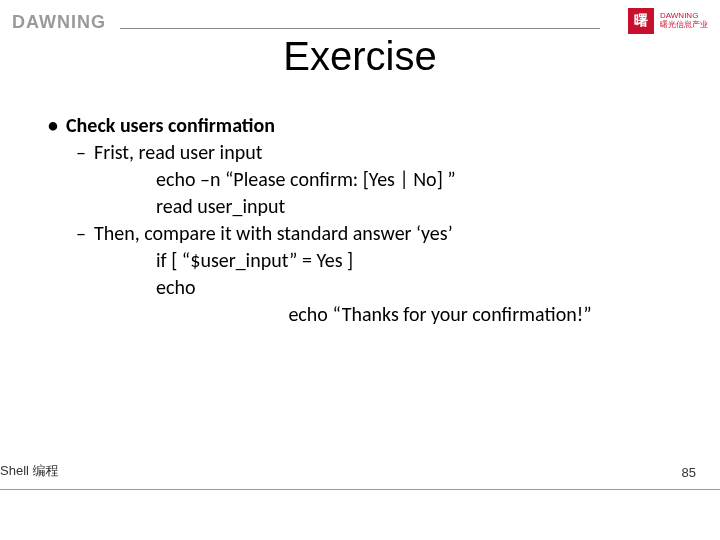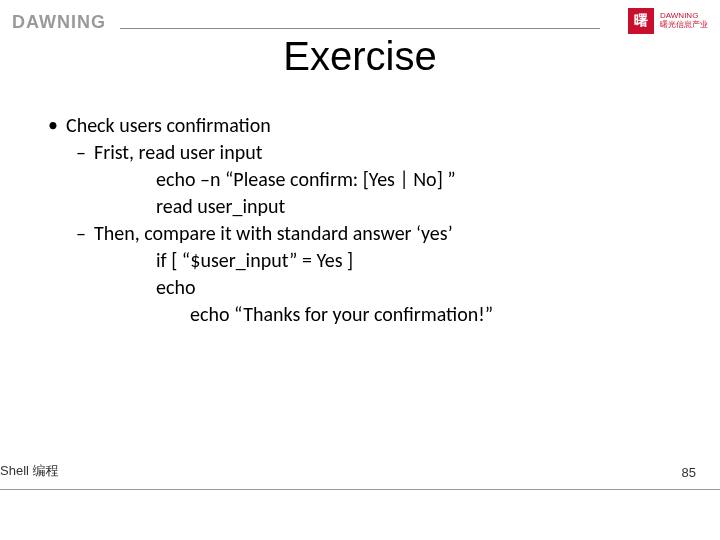--- a/index.html
+++ b/index.html
@@ -6,26 +6,26 @@
   html, body { width: 720px; height: 540px; font-family: "Segoe UI", "Helvetica Neue", Arial, sans-serif; background: #fff; color: #000; }
   .slide { position: relative; width: 720px; height: 496px; }
   .header { position: absolute; top: 8px; left: 0; right: 0; height: 34px; }
   .brand-left { position: absolute; left: 12px; top: 4px; font-size: 18px; font-weight: 600; letter-spacing: 1px; color: #9a9a9a; font-family: "Arial Narrow", Arial, sans-serif; }
   .brand-right { position: absolute; right: 12px; top: 0; display: flex; align-items: center; gap: 6px; }
   .brand-right .sq { width: 26px; height: 26px; background: #c8102e; display: flex; align-items: center; justify-content: center; color: #fff; font-size: 14px; font-weight: bold; }
   .brand-right .cn { font-size: 8px; color: #c8102e; line-height: 1.1; }
   .header-line { position: absolute; top: 20px; left: 120px; right: 120px; height: 1px; background: #888; }
   .title { position: absolute; top: 34px; left: 0; right: 0; text-align: center; font-size: 40px; font-weight: 400; font-family: "Segoe UI Light", "Segoe UI", sans-serif; }
   .content { position: absolute; top: 112px; left: 38px; right: 30px; font-size: 20px; line-height: 1.35; font-family: "Segoe UI", Calibri, sans-serif; }
-  .bullet1 { position: relative; padding-left: 28px; }
+  .bullet1 { position: relative; padding-left: 28px; font-weight: bold; }
   .bullet1::before { content: "•"; position: absolute; left: 10px; top: 0; }
   .bullet2 { position: relative; padding-left: 56px; }
   .bullet2::before { content: "–"; position: absolute; left: 38px; top: 0; }
   .code-line { padding-left: 118px; }
-  .code-line2 { padding-left: 152px; }
+  .code-line2 { padding-left: 152px; text-align: center; }
   .footer-center { position: absolute; bottom: 16px; left: 0; right: 0; text-align: left; font-size: 13px; color: #333; }
   .footer-right { position: absolute; bottom: 16px; right: 24px; font-size: 13px; color: #333; margin-top: 40px; }
   .footer-line { position: absolute; bottom: 6px; left: 0; right: 0; height: 1px; background: #999; }
 </style>
 </head>
 <body>
 
 <div class="slide">
 
   <div class="header">

